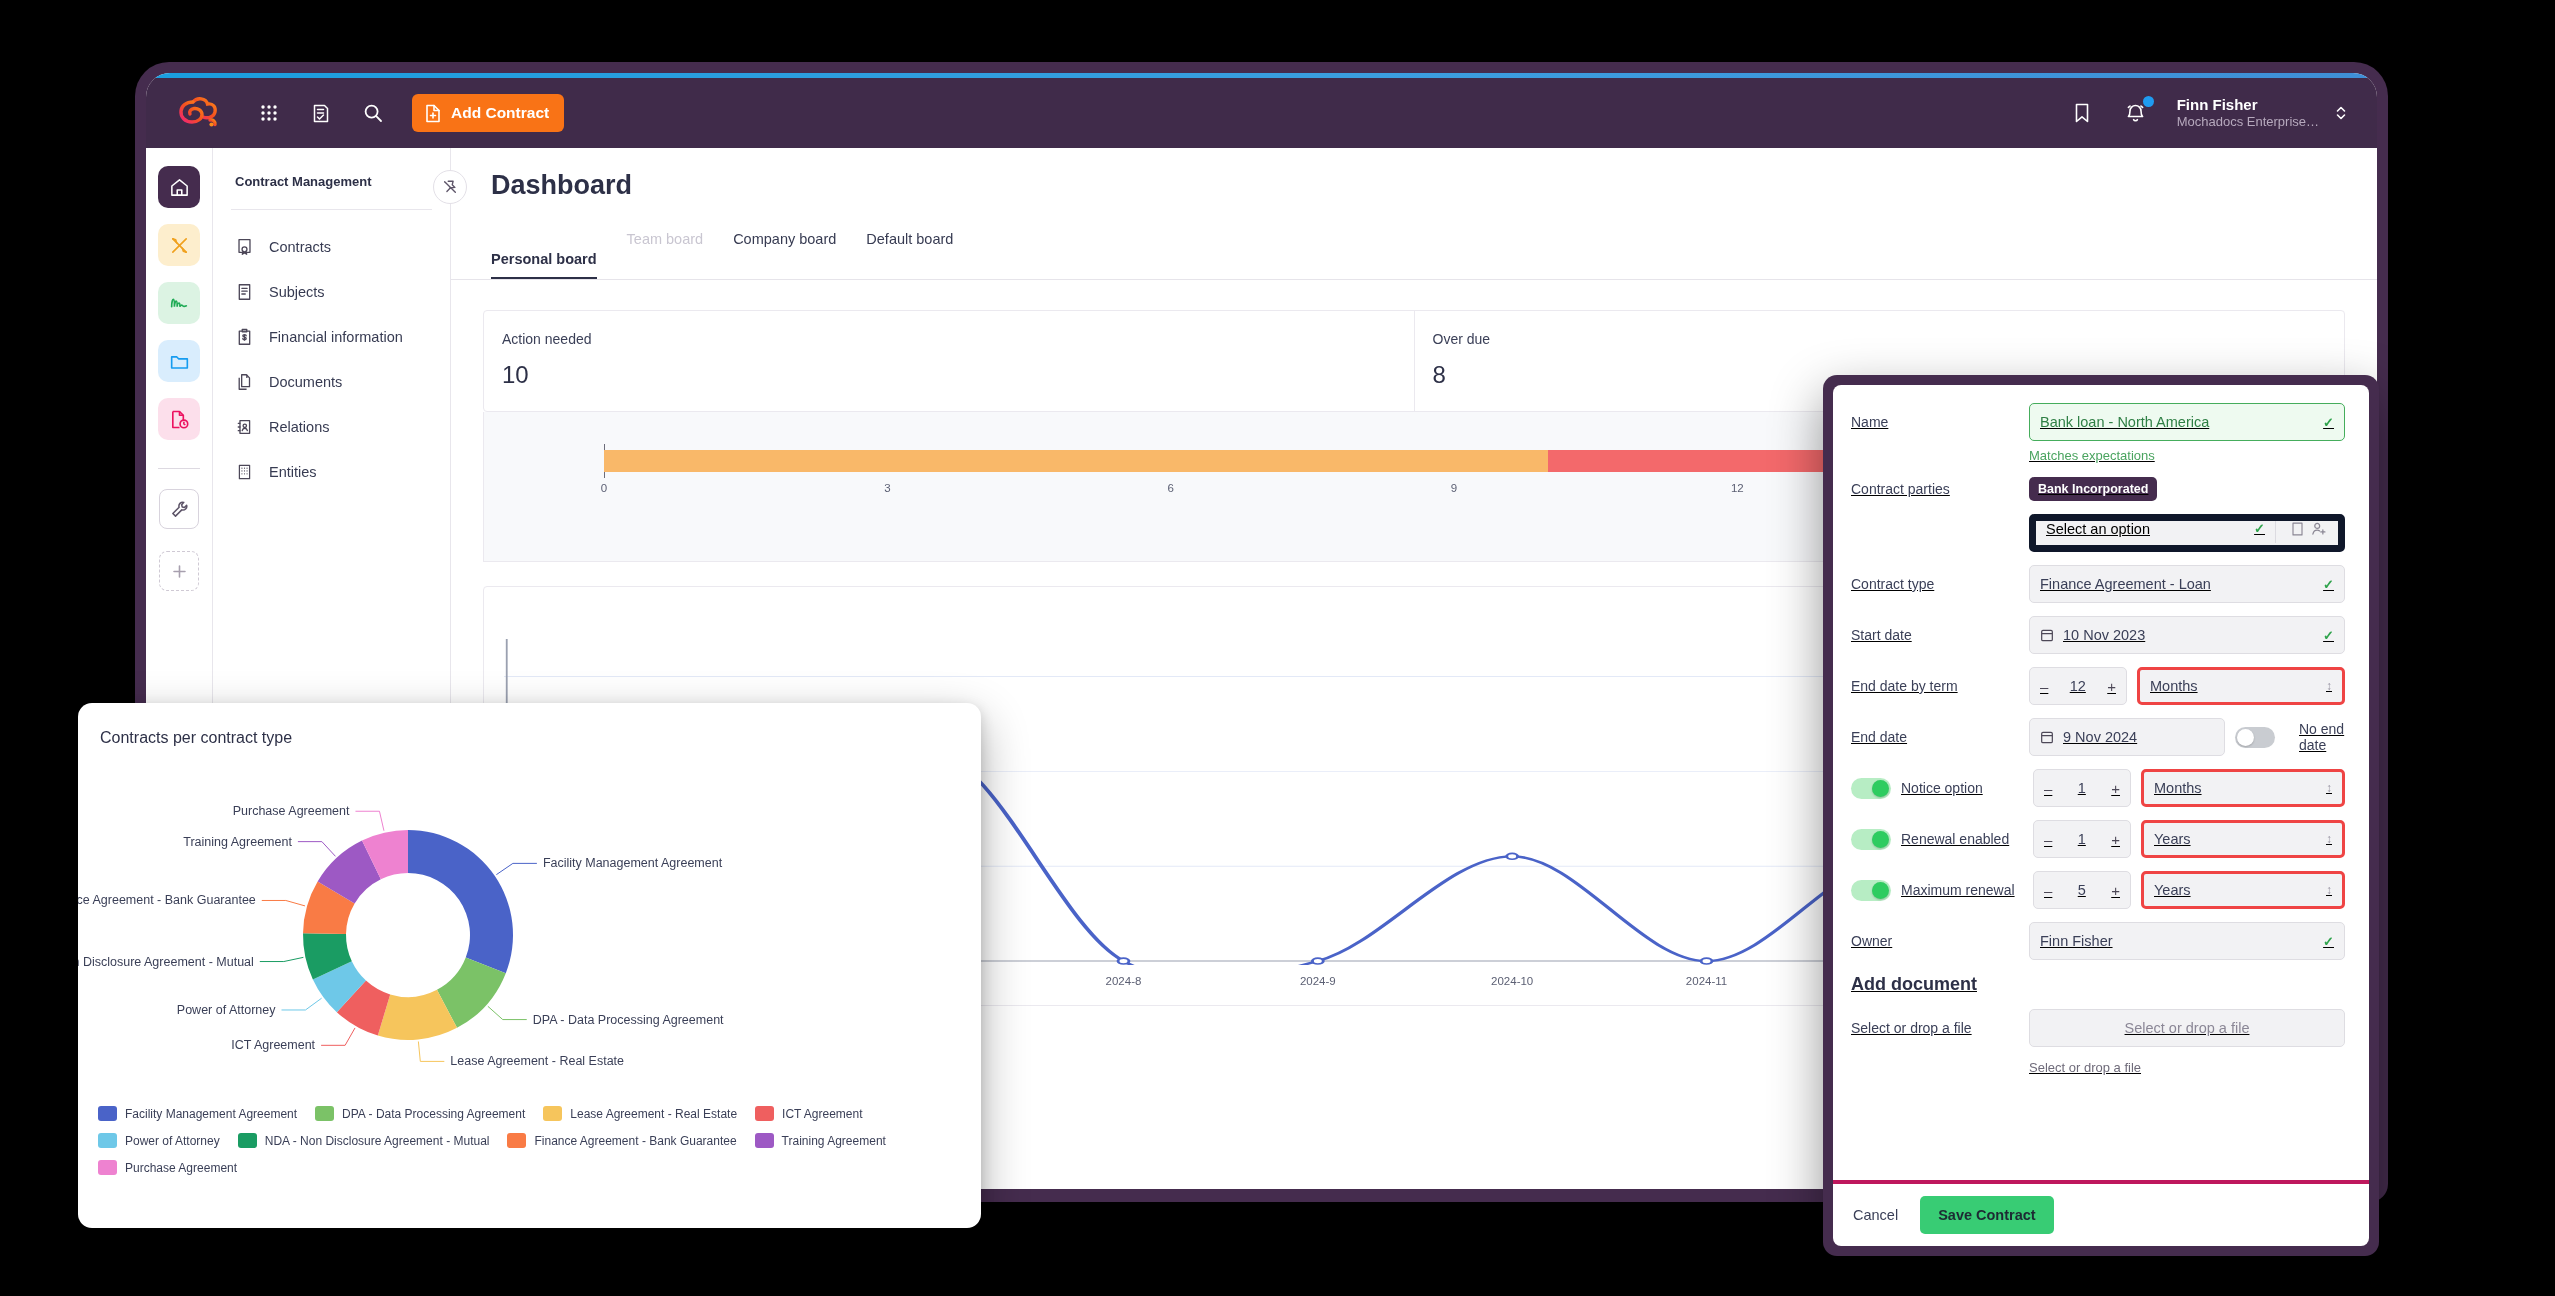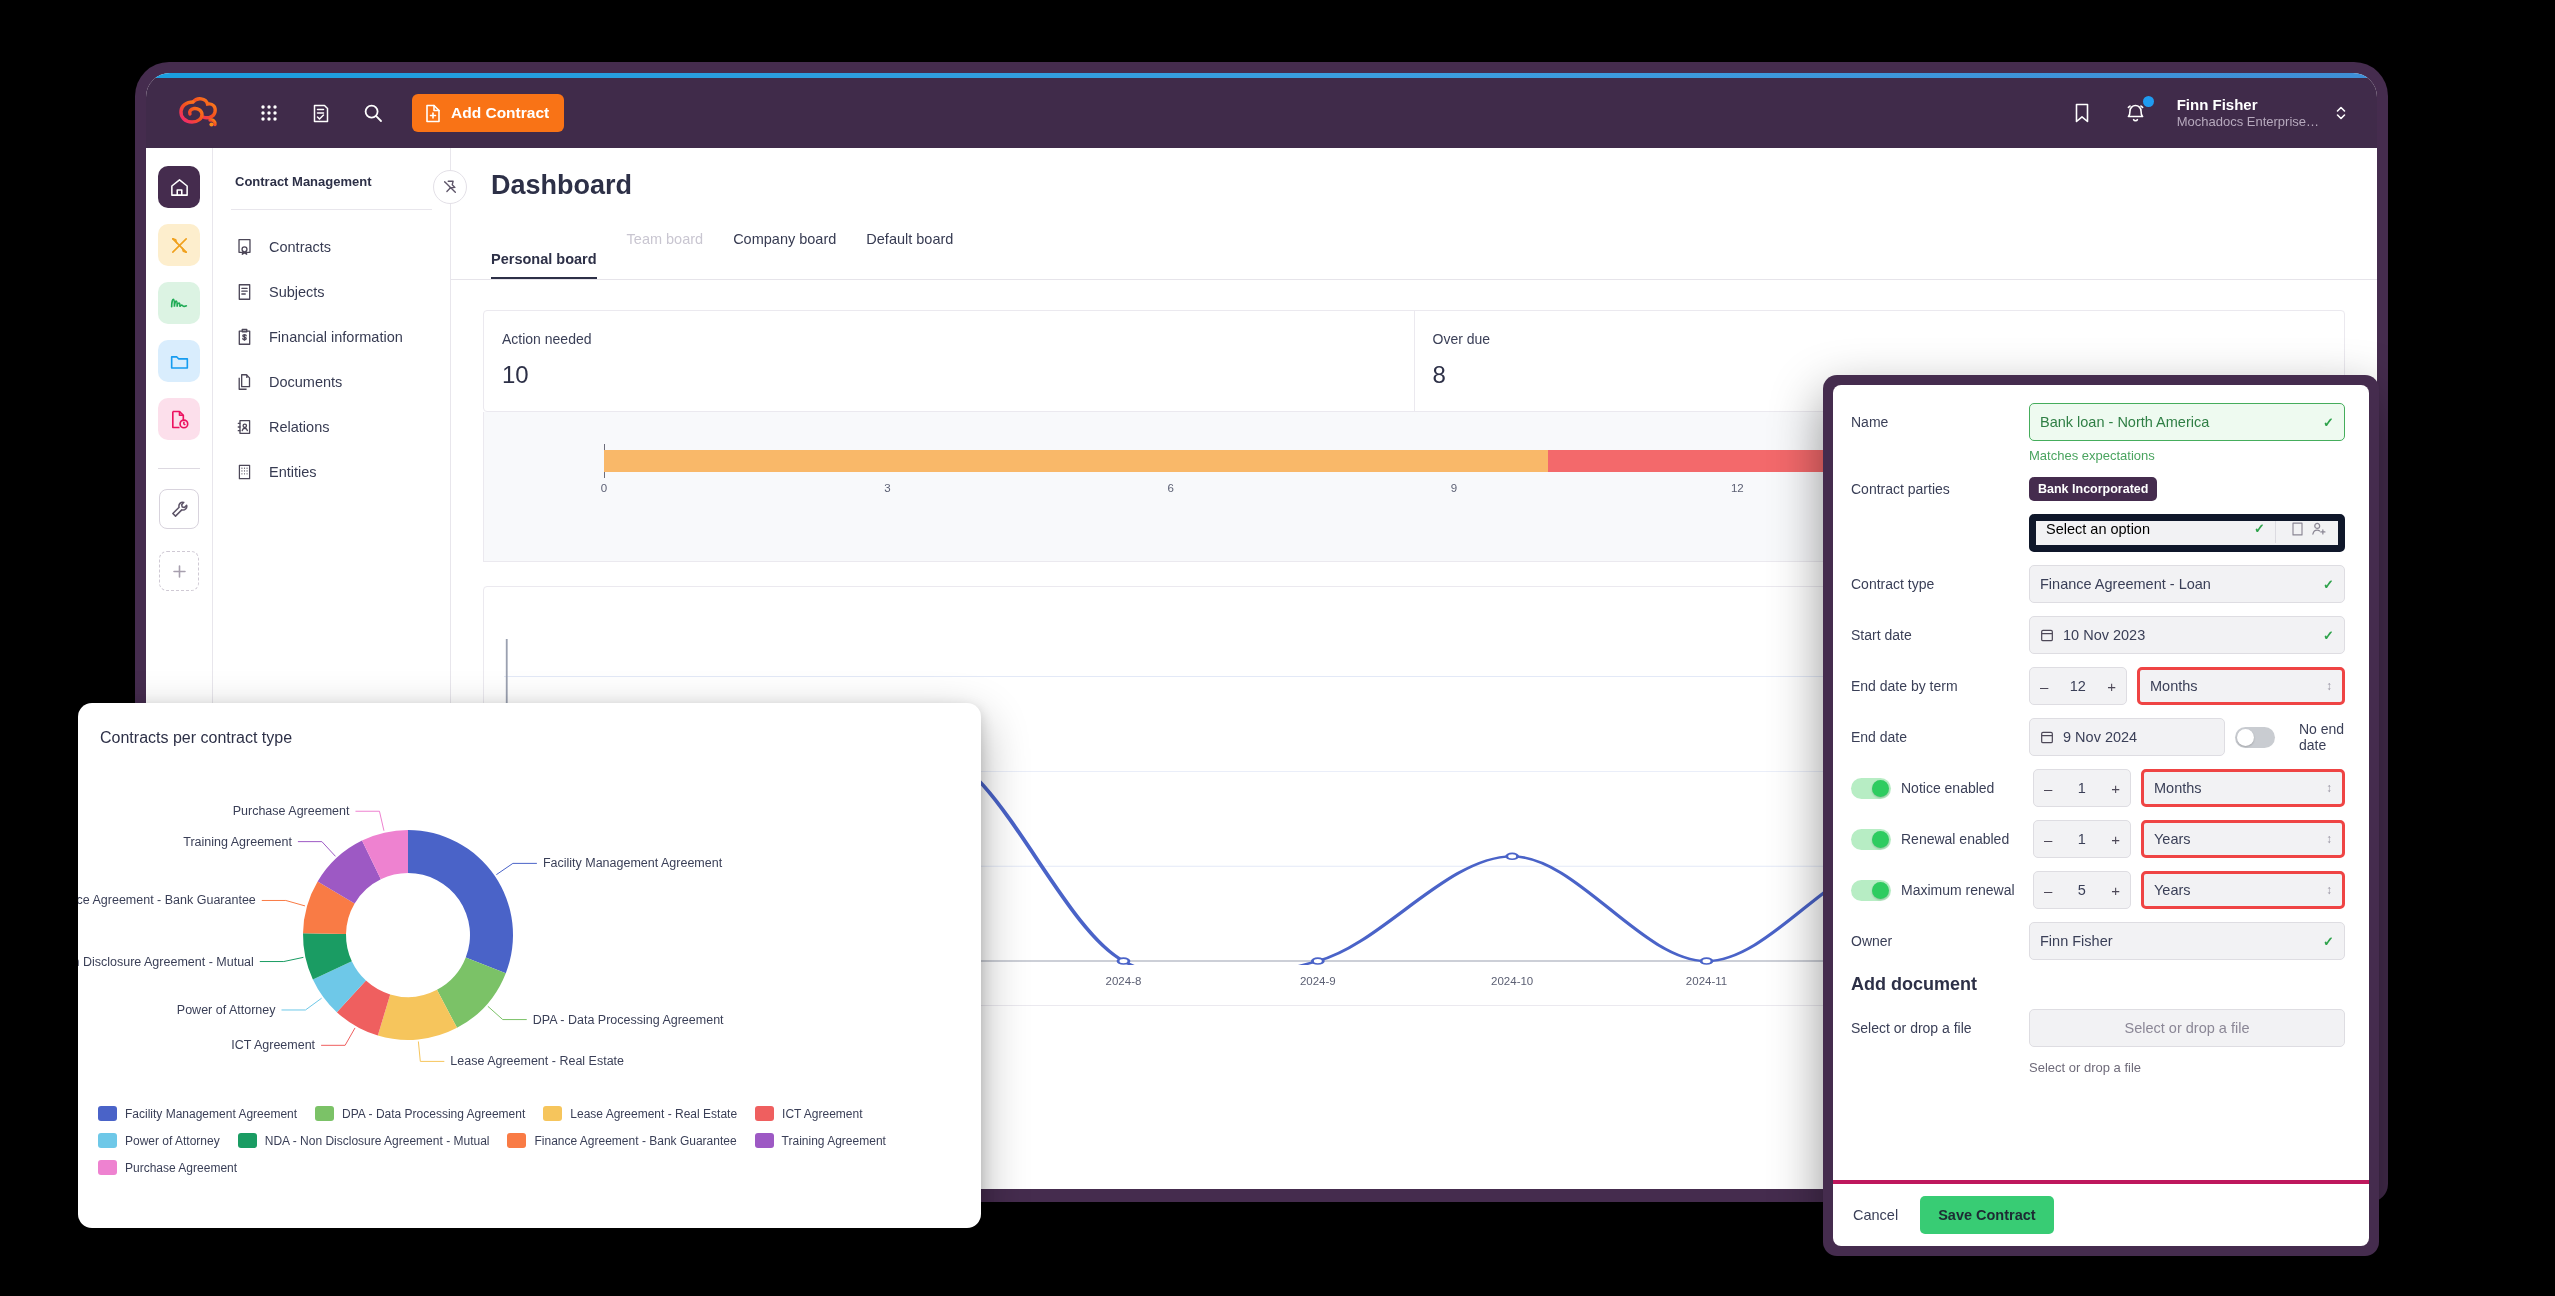--- a/index.html
+++ b/index.html
@@ -223,20 +223,21 @@
   
   .form-frame {
     position: absolute;
     left: 1823px; top: 375px;
     width: 556px; height: 881px;
     background: #452c4e;
     border-radius: 14px;
     box-shadow: 0 20px 52px rgba(0,0,0,0.42);
     padding: 10px;
     z-index: 60;
+    text-decoration: underline;
   }
   .form-panel {
     width: 100%; height: 100%;
     background: #ffffff;
     border-radius: 8px;
     position: relative;
     overflow: hidden;
   }
   .form-body { padding: 18px 24px 0 18px; }
   .frow {
@@ -799,21 +800,21 @@
                 <div class="knob"></div>
               </div>
           <span class="noend">No end date</span>
         </div>
       </div>
 
       <div class="frow">
         <div class="toggle on">
               <div class="knob"></div>
             </div>
-        <div class="tlabel">Notice enabled</div>
+        <div class="tlabel">Notice option</div>
         <div class="fctl">
           <div class="stepper">
             <span class="st-btn">–</span>
             <span>1</span>
             <span class="st-btn">+</span>
           </div>
           <div class="unitsel">
             <span style="flex:1">Months</span>
             <span class="updown">↕</span>
           </div>

